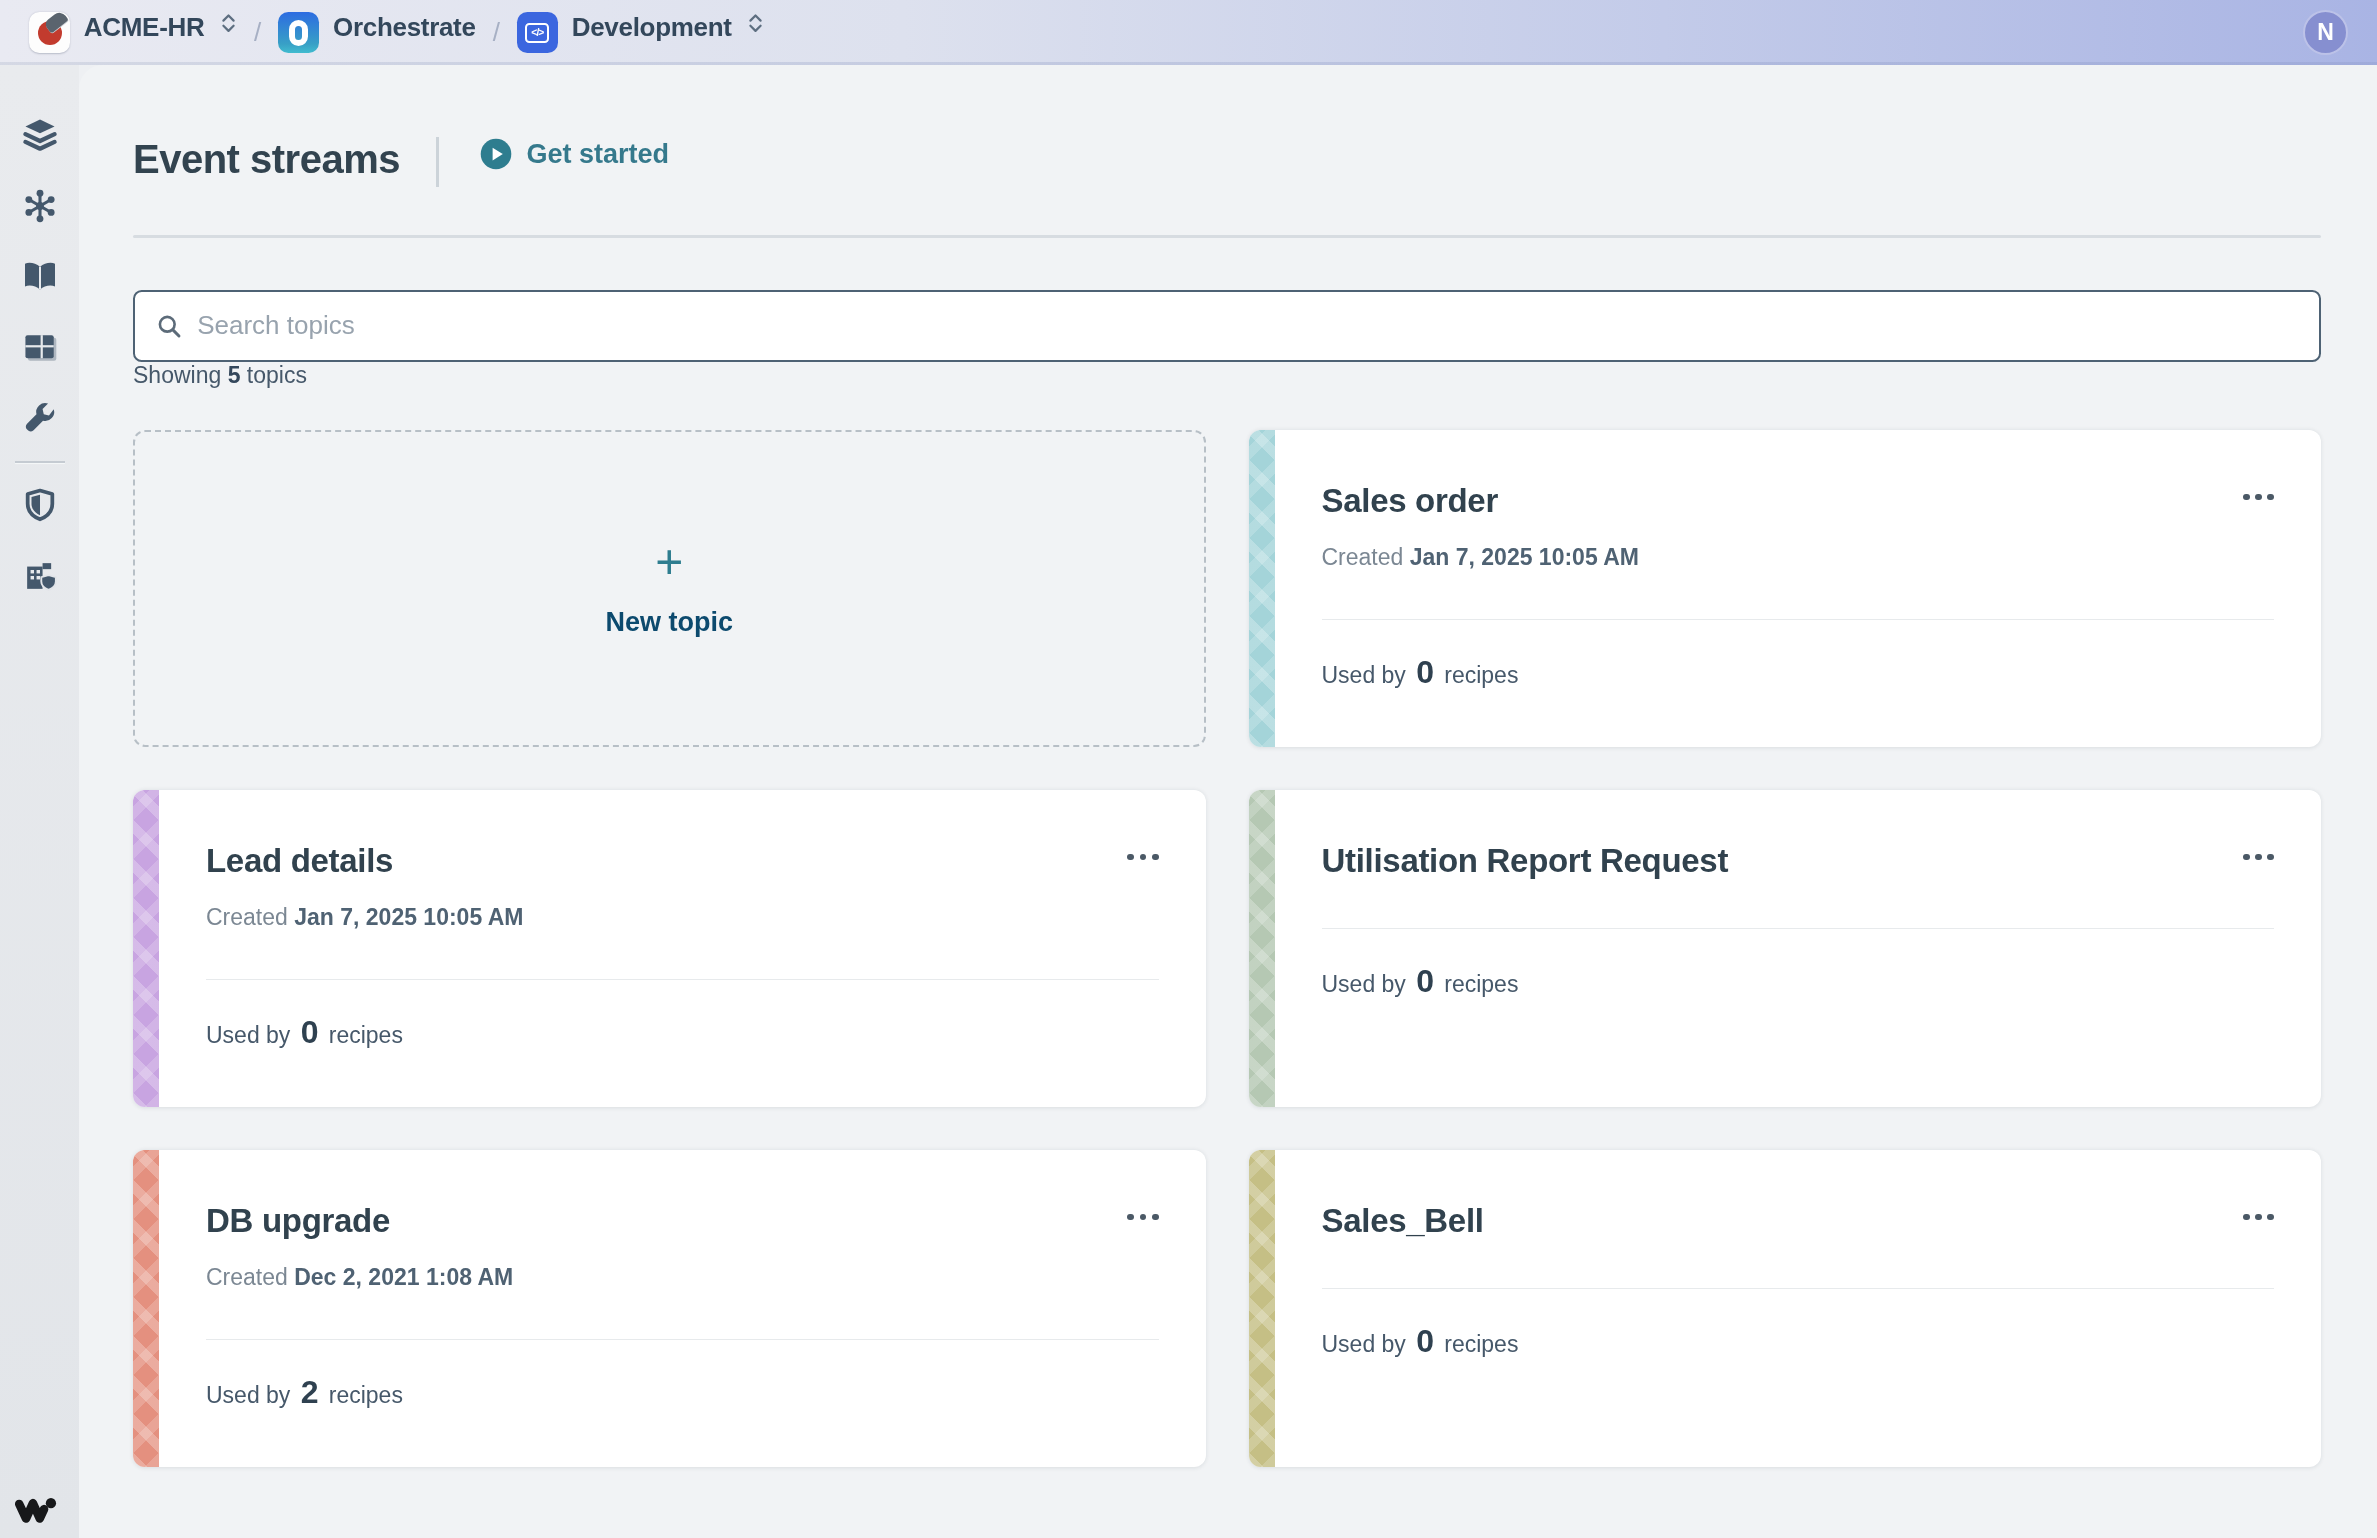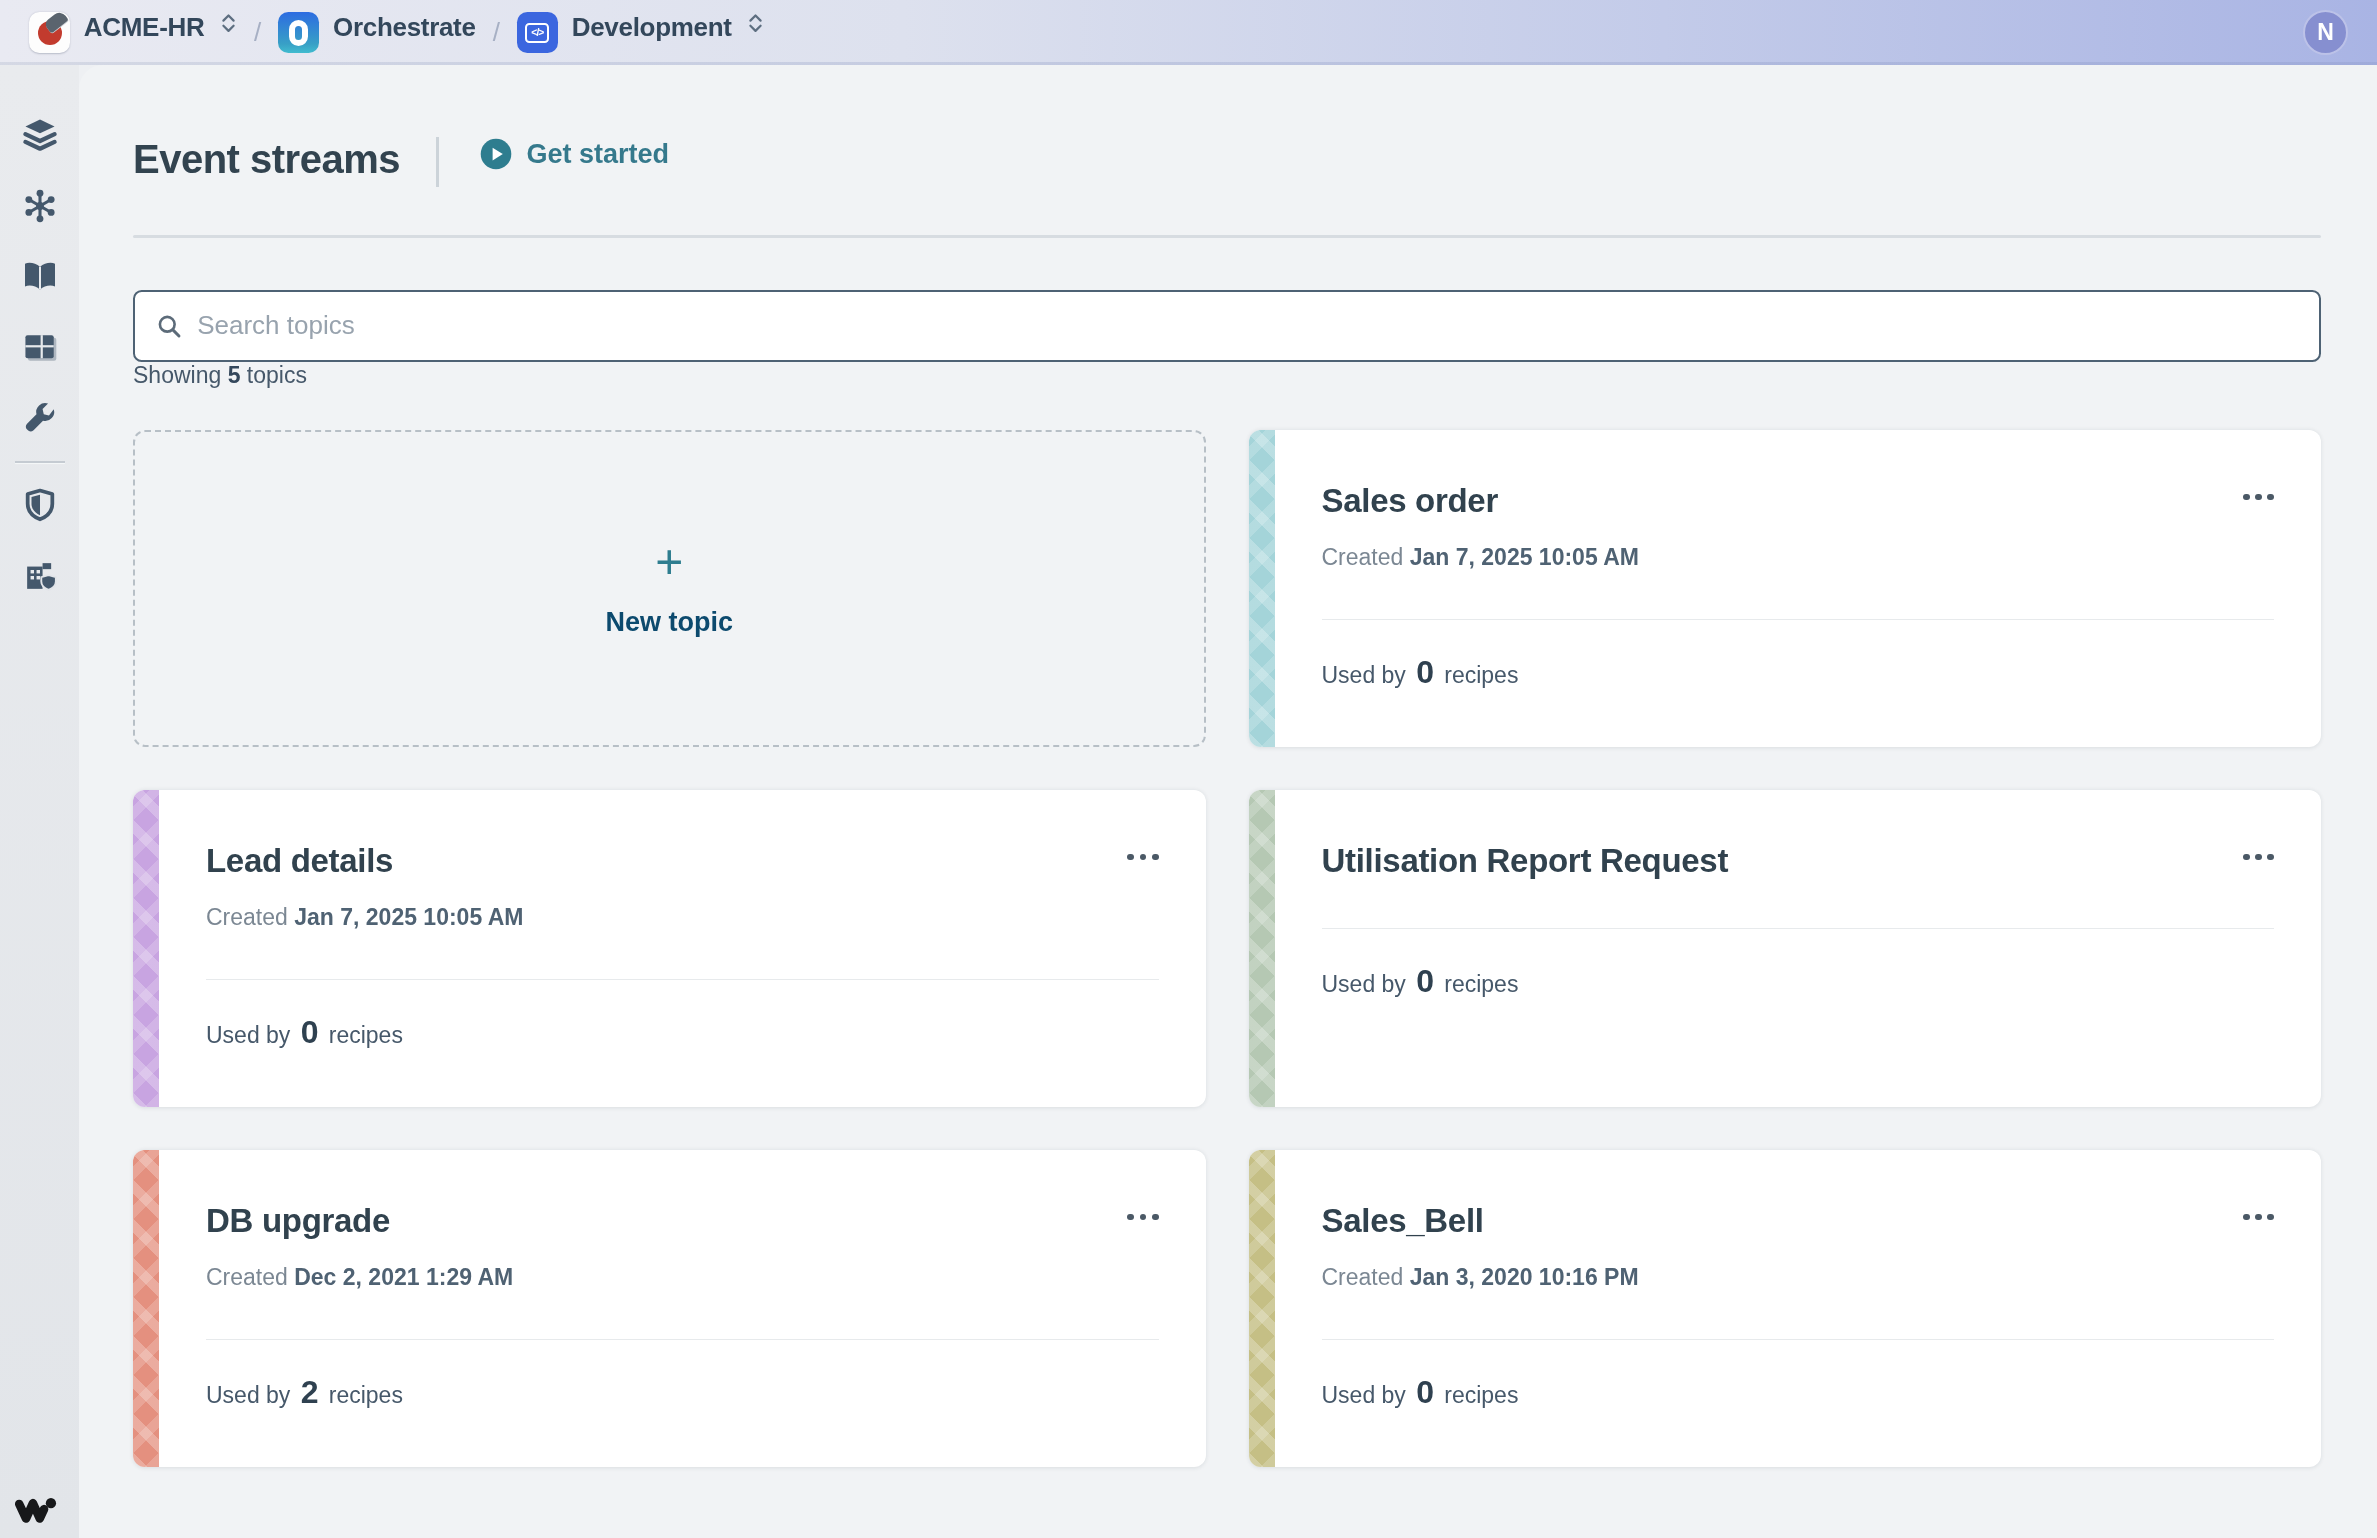--- a/index.html
+++ b/index.html
@@ -308,43 +308,40 @@
       <div class="strip" style="background-color: rgb(228, 144, 127);"></div>
       <div class="card-head">
         <div class="card-title">DB upgrade</div>
         <div class="kebab">
             <i></i>
             <i></i>
             <i></i>
           </div>
       </div>
       <div class="created">
-        <span>Created</span> <b>Dec 2, 2021 1:29 AM</b>
+        <span>Created</span> <b>Dec 2, 2021 1:08 AM</b>
       </div>
       <div class="card-div"></div>
       <div class="used">
         <span class="lbl">Used by</span>
         <span class="cnt">2</span>
         <span class="lbl">recipes</span>
       </div>
     </div>
 
     <div class="card">
       <div class="strip" style="background-color: rgb(197, 191, 133);"></div>
       <div class="card-head">
         <div class="card-title">Sales_Bell</div>
         <div class="kebab">
             <i></i>
             <i></i>
             <i></i>
           </div>
       </div>
-      <div class="created">
-        <span>Created</span> <b>Jan 3, 2020 10:16 PM</b>
-      </div>
       <div class="card-div"></div>
       <div class="used">
         <span class="lbl">Used by</span>
         <span class="cnt">0</span>
         <span class="lbl">recipes</span>
       </div>
     </div>
 
   </div>
 </div>

